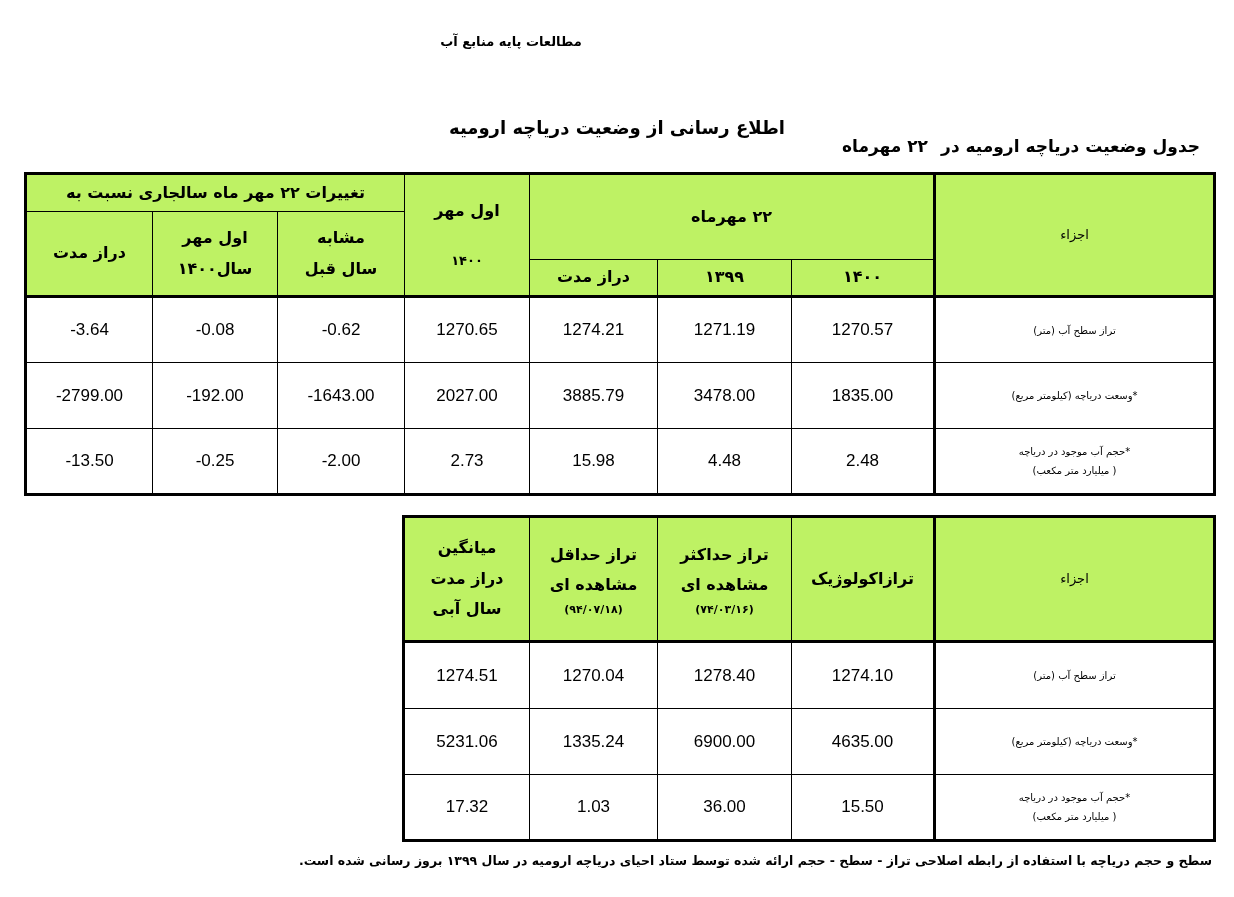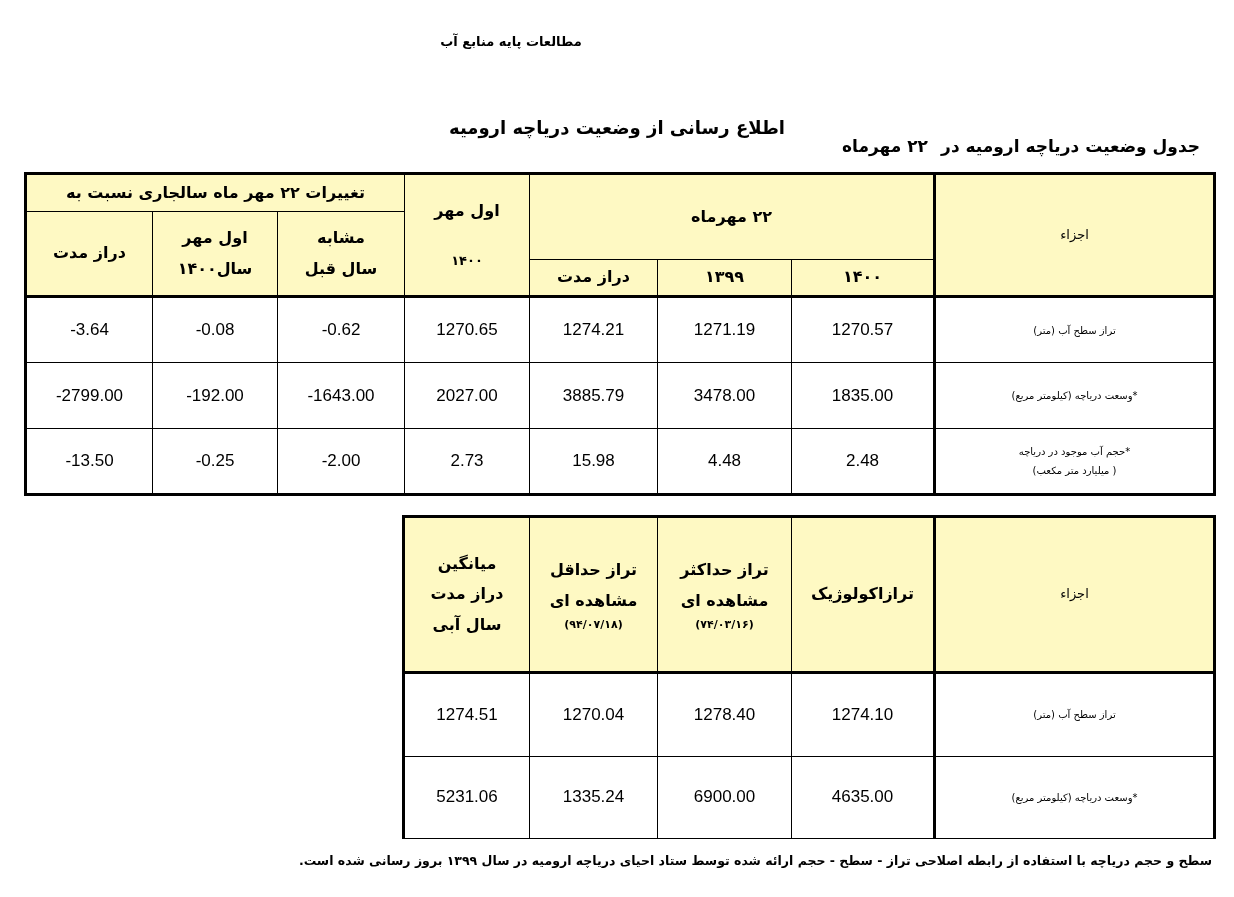--- a/index.html
+++ b/index.html
@@ -4,21 +4,21 @@
 <style>
   html, body { margin: 0; padding: 0; background: #ffffff; }
   body { width: 1234px; height: 897px; position: relative; overflow: hidden;
          font-family: "DejaVu Sans", sans-serif; color: #000; }
   .abs { position: absolute; }
   .title-small { left: 0; width: 1022px; top: 34px; text-align: center; font-size: 13px; font-weight: bold; direction: rtl; }
   .title-main { left: 0; width: 1234px; top: 72px; text-align: center; font-size: 18px; font-weight: bold; direction: rtl; margin-top: 45px; }
   .caption { top: 136px; font-size: 17px; font-weight: bold; direction: rtl; white-space: nowrap; }
   table { border-collapse: collapse; position: absolute; table-layout: fixed; }
   td { border: 1px solid #000; text-align: center; vertical-align: middle; padding: 0; }
-  .hd { background: #fef9c3; font-weight: bold; font-size: 16px; direction: rtl; line-height: 1.9; }
+  .hd { background: #bef264; font-weight: bold; font-size: 16px; direction: rtl; line-height: 1.9; }
   .lbl { font-size: 10px; direction: rtl; line-height: 1.9; }
   .num { font-family: "Liberation Sans", sans-serif; font-size: 17px; color: #000000; }
   .thickL { border-left: 3px solid #000; }
   .thickR { border-right: 3px solid #000; }
   .thickT { border-top: 3px solid #000; }
   .thickB { border-bottom: 3px solid #000; }
   .date { font-size: 11px; font-weight: bold; display: block; line-height: 1.6; }
   .footnote { right: 22px; top: 853px; font-size: 12.5px; direction: rtl; white-space: nowrap; font-weight: bold; }
 </style>
 </head>
@@ -147,16 +147,26 @@
   </tr>
   <tr style="height:66px;">
     <td class="num thickL">5231.06</td>
     <td class="num">1335.24</td>
     <td class="num">6900.00</td>
     <td class="num">4635.00</td>
     <td class="lbl thickL thickR">
       <div>*وسعت دریاچه (کیلومتر مربع)</div>
     </td>
   </tr>
+  <tr style="height:66px;">
+    <td class="num thickL thickB">17.32</td>
+    <td class="num thickB">1.03</td>
+    <td class="num thickB">36.00</td>
+    <td class="num thickB">15.50</td>
+    <td class="lbl thickL thickR thickB">
+      <div>*حجم آب موجود در دریاچه</div>
+      <div>( میلیارد متر مکعب)</div>
+    </td>
+  </tr>
 </tbody>
   </table>
 
 <div class="abs footnote">سطح و حجم دریاچه با استفاده از رابطه اصلاحی تراز - سطح - حجم ارائه شده توسط ستاد احیای دریاچه ارومیه در سال ۱۳۹۹ بروز رسانی شده است.</div>
 
 </body></html>

